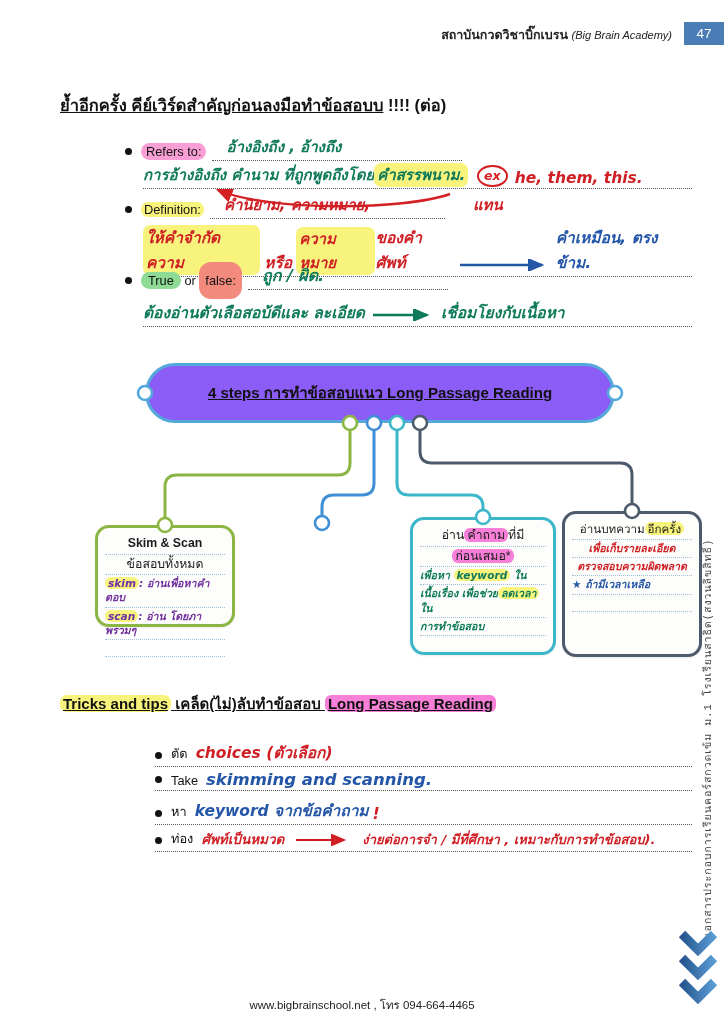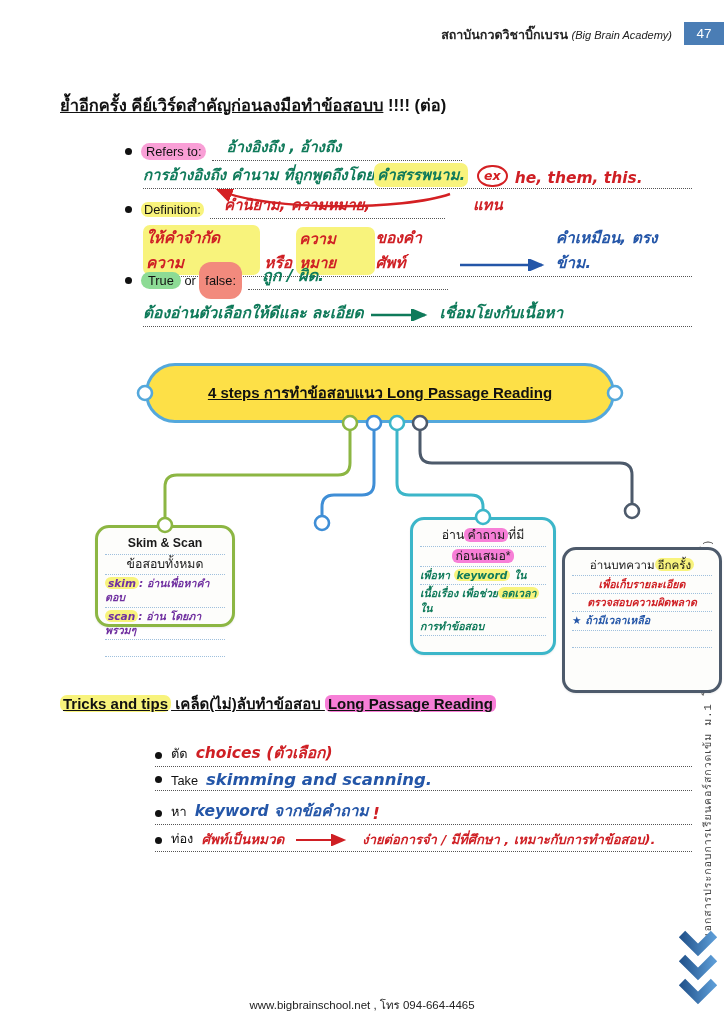--- a/index.html
+++ b/index.html
@@ -41,29 +41,29 @@
   .ans { font-size:15px; padding:0 10px 1px 14px; white-space:nowrap; }
   .full-dot { margin-left:18px; border-bottom:1.5px dotted #555; flex:1; display:flex; align-items:flex-end; padding-bottom:1px; }
   .ex-badge { display:inline-block; border:2px solid #d42023; color:#d42023; border-radius:50%;
               font-size:12.5px; line-height:1; padding:3px 5px; margin:0 7px 0 9px; }
   .arrow-svg { flex:0 0 auto; margin:0 6px 4px 6px; }
 
   
   .flow { position:absolute; top:355px; left:0; width:724px; height:318px; }
   .flow svg.wires { position:absolute; left:0; top:0; z-index:3; pointer-events:none; }
   .flow-title-box { position:absolute; left:145px; top:8px; width:470px; height:60px;
-                    border:3.5px solid #54a8dc; border-radius:30px; z-index:1; background:#fde047;
+                    border:3.5px solid #54a8dc; border-radius:30px; z-index:1; background:#8b5cf6;
                     display:flex; align-items:center; justify-content:center; }
   .flow-title-box span { font-size:15px; font-weight:bold; text-decoration:underline; color:#111; }
   .fbox { position:absolute; background:#fdfdfb; border-radius:14px; z-index:2; padding-top:6px;
           box-shadow:0 1px 2px rgba(0,0,0,0.08); }
   .fbox1 { left:95px;  top:170px; width:140px; height:102px; border:3px solid #8cb643; }
   .fbox2 { left:250px; top:168px; width:145px; height:132px; border:3px solid #3f8ed6; }
   .fbox3 { left:410px; top:162px; width:146px; height:138px; border:3px solid #3cb6c9; }
-  .fbox4 { left:562px; top:156px; width:160px; height:146px; border:3px solid #4d5a6b;margin-top:36px; }
+  .fbox4 { left:562px; top:156px; width:140px; height:146px; border:3px solid #4d5a6b; }
   .fline { margin:0 7px; border-bottom:1px dotted #9fc0dd; text-align:center; font-size:12.3px;
            padding:1px 0 2px; min-height:17px; line-height:1.35; }
   .fline.small { font-size:10.6px; }
   .fline.left { text-align:left; }
   .fdown { color:#2456a8; font-weight:bold; font-size:13px; line-height:0.9; }
 
   
   .tricks { position:absolute; top:692px; left:60px; width:632px; }
   .tricks-head { font-size:15px; font-weight:bold; text-decoration:underline; color:#111; }
   .tip-row { position:absolute; left:95px; right:0; display:flex; align-items:flex-end;
@@ -141,21 +141,21 @@
     <div class="kw-row" style="top:133px">
       <span class="bullet"></span>
       <span class="lbl">
         <span class="hl-grn">True</span>
         <span>or</span>
         <span class="hl-red">false:</span>
       </span>
       <span class="dotline ans hw ink-g" style="min-width:200px; font-size:16px">ถูก / ผิด.</span>
     </div>
     <div class="kw-row full-dot" style="top:170px">
-      <span class="hw ink-g" style="font-size:15.5px">ต้องอ่านตัวเลือกให้ดีและ ละเอียด</span>
+      <span class="hw ink-g" style="font-size:15.5px">ต้องอ่านตัวเลือสอบ้ดีและ ละเอียด</span>
       <svg class="arrow-svg" width="64" height="12">
         <defs>
             <marker id="mg" markerWidth="8" markerHeight="8" refX="6" refY="3" orient="auto">
               <path d="M0,0 L7,3 L0,6 Z" fill="#0f7a5a"></path>
             </marker>
           </defs>
         <line x1="2" y1="6" x2="56" y2="6" stroke="#0f7a5a" stroke-width="2.4" marker-end="url(#mg)"></line>
       </svg>
       <span class="hw ink-g" style="font-size:15.5px">เชื่อมโยงกับเนื้อหา</span>
     </div>

